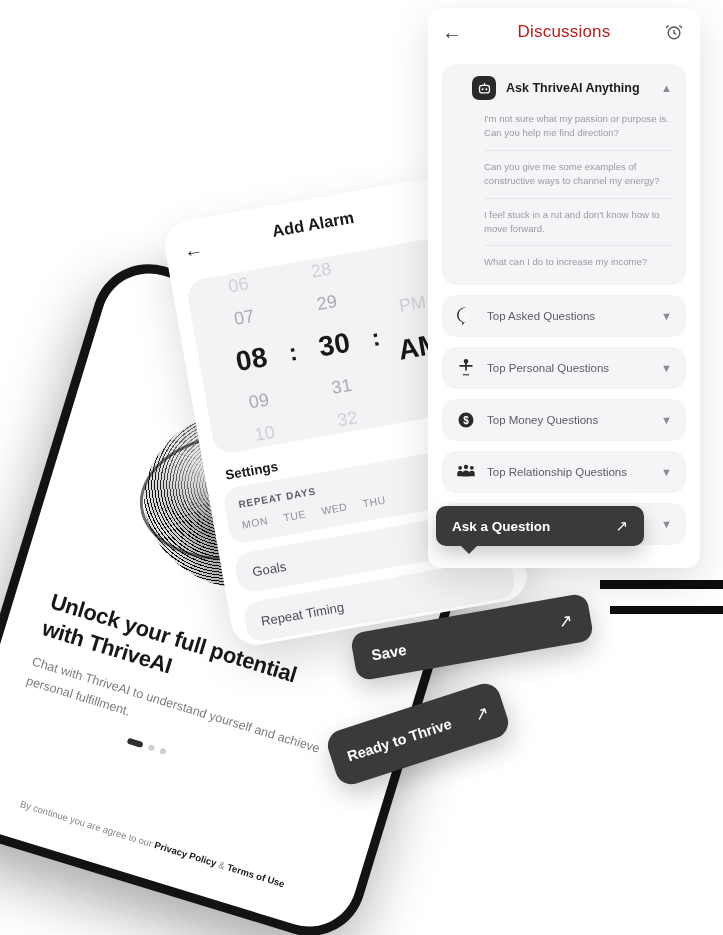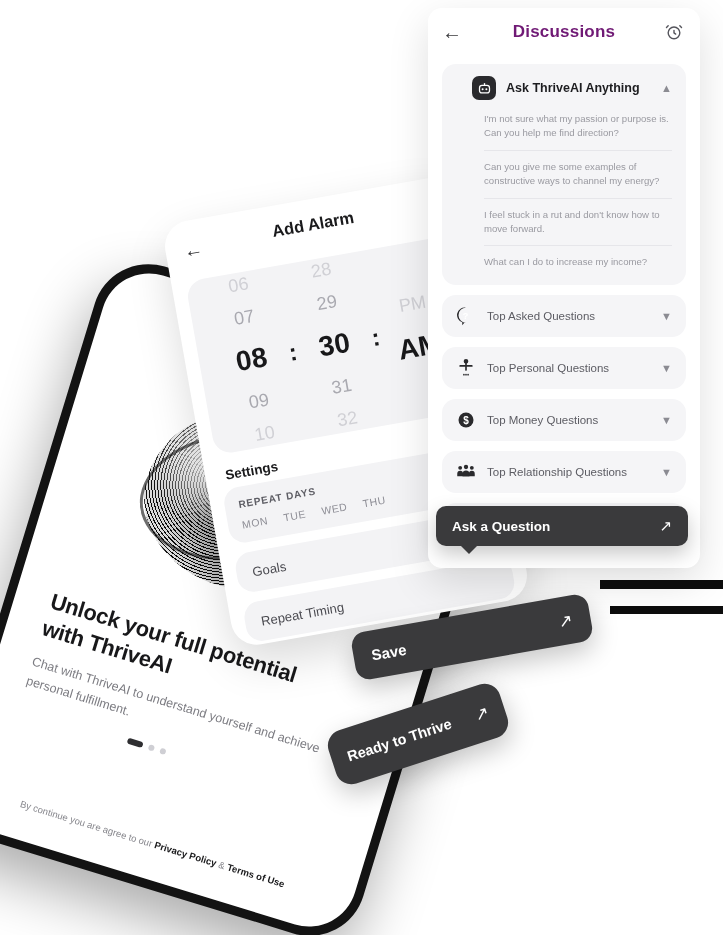--- a/index.html
+++ b/index.html
@@ -194,21 +194,21 @@
     overflow: hidden;
     z-index: 7;
   }
   .dsc-head {
     position: relative; height: 48px;
     display: flex; align-items: center;
   }
   .dsc-back { position: absolute; left: 14px; font-size: 20px; color: #37373a; line-height: 1; }
   .dsc-title {
     position: absolute; left: 0; right: 0; text-align: center;
-    font-size: 17px; font-weight: 700; color: #701a75; letter-spacing: .2px;
+    font-size: 17px; font-weight: 400; color: #b91c1c; letter-spacing: .2px;
   }
   .dsc-alarm { position: absolute; right: 16px; width: 20px; height: 20px; }
   .ask-card {
     margin: 8px 14px 0;
     background: #f5f5f7;
     border-radius: 14px;
     padding: 12px 14px 6px;
   }
   .ask-hd { display: flex; align-items: center; gap: 10px; padding-left: 16px; }
   .bot-ico {
@@ -231,21 +231,21 @@
     display: flex; align-items: center; gap: 11px;
     padding: 0 14px;
   }
   .acc-ico { width: 20px; height: 20px; flex: 0 0 auto; }
   .acc-lbl { flex: 1; font-size: 11.5px; font-weight: 400; color: #5c5c63; }
 
   
   #ask-tip {
     position: absolute;
     left: 436px; top: 506px;
-    width: 252px; height: 40px;
+    width: 208px; height: 40px;
     background: #3a3a3c;
     border-radius: 10px;
     display: flex; align-items: center; justify-content: space-between;
     padding: 0 16px;
     z-index: 12;
     box-shadow: 0 8px 20px rgba(0,0,0,0.22);
   }
   #ask-tip .lbl { color: #fff; font-size: 13.5px; font-weight: 700; }
   #ask-tip .arw { color: #fff; font-size: 15px; }
   #ask-tip:after {

